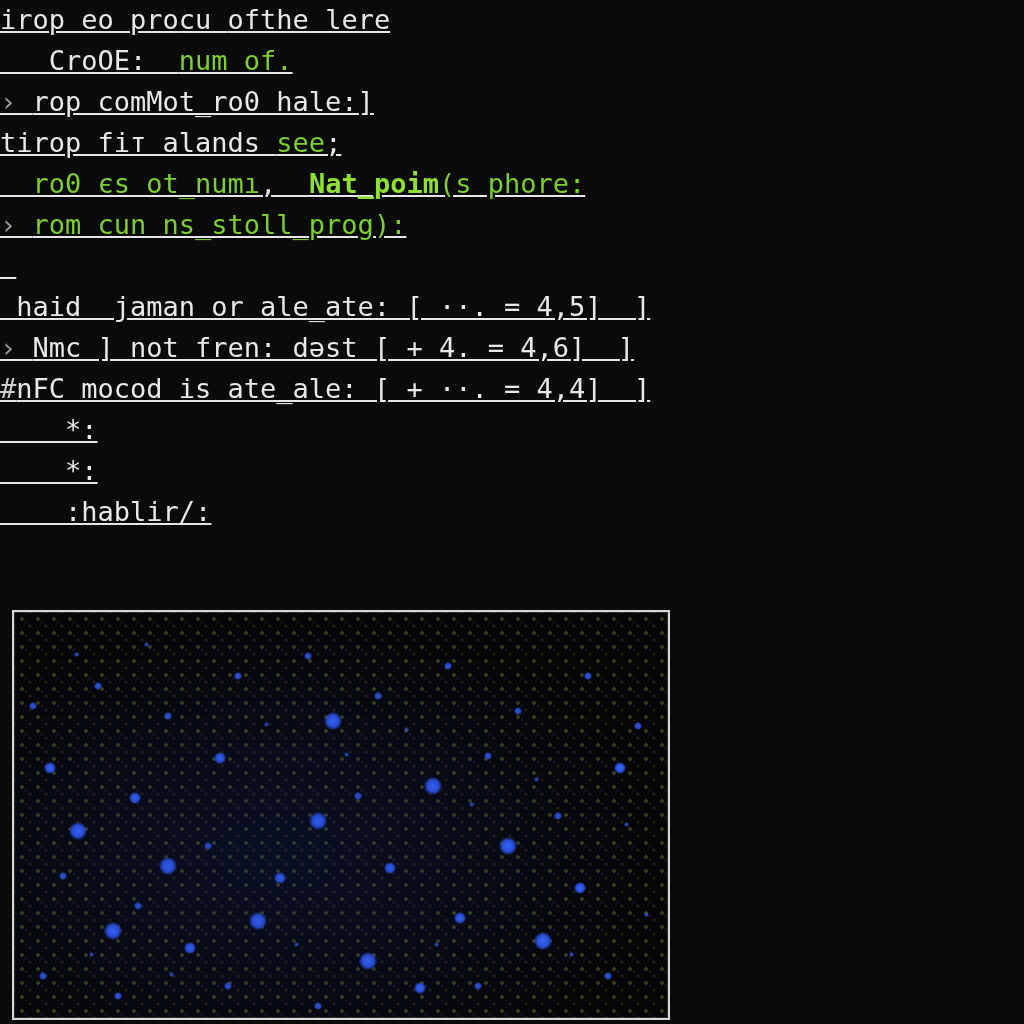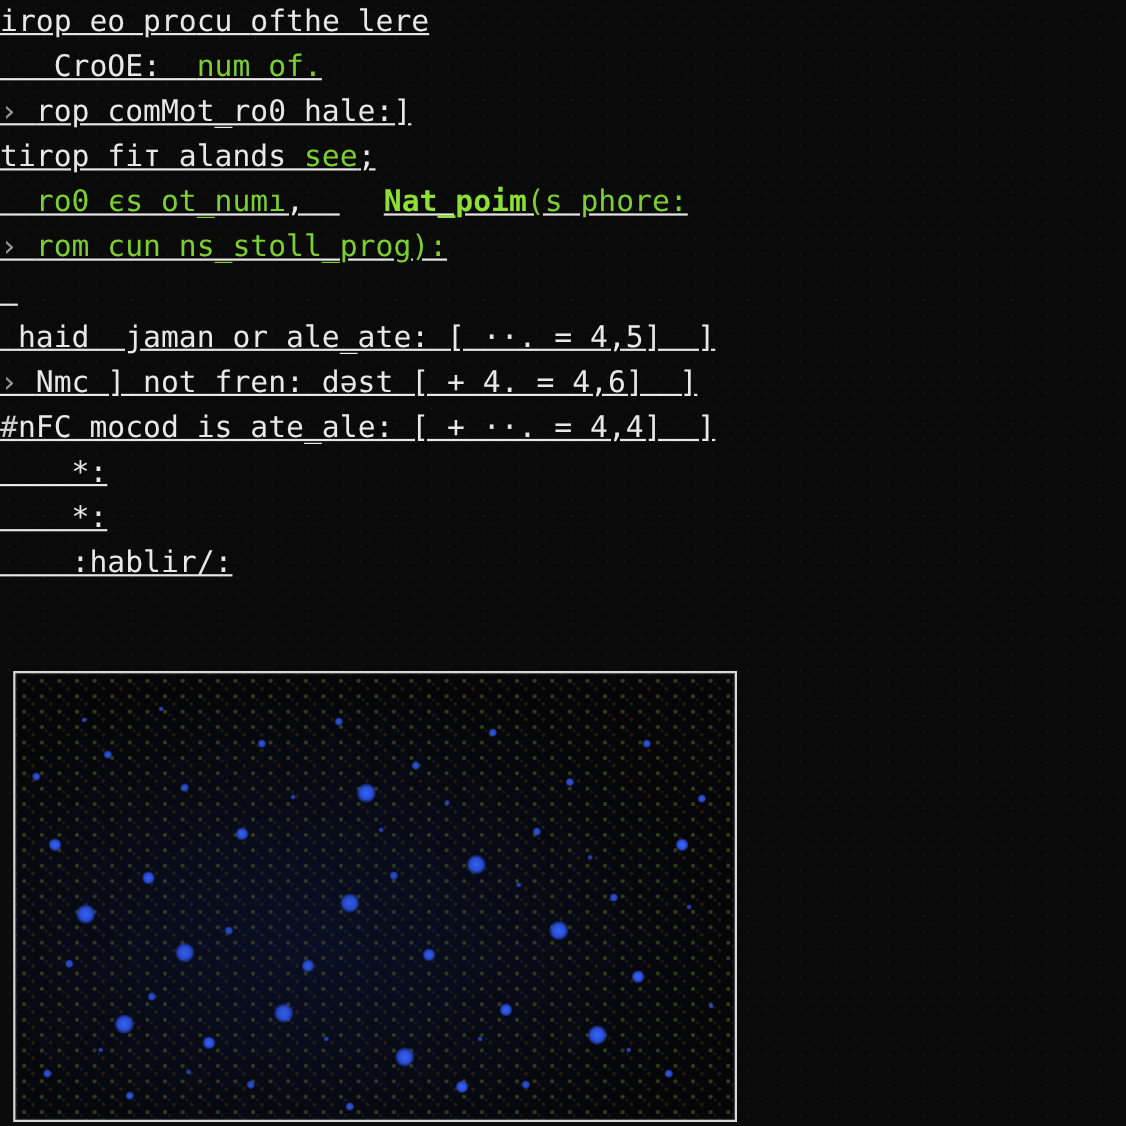--- a/index.html
+++ b/index.html
@@ -33,21 +33,21 @@
     position: relative;
     padding: 0 0 0 0;
     white-space: pre;
     text-decoration: underline;
   }
 
   .line { display: block; height: 41px; }
 
   .w  { color: #e8e8e8; }        
   .g  { color: #7ccf2e; text-align: right; }        
-  .gb { color: #8fe034; font-weight: 600; margin-left: 40px; } 
+  .gb { color: #8fe034; font-weight: 600; } 
   .dim{ color: #cfcfcf; }
 
   .prompt { color: #9c9c9c; }
 
   
   .panel {
     position: absolute;
     left: 12px;
     top: 610px;
     width: 654px;

